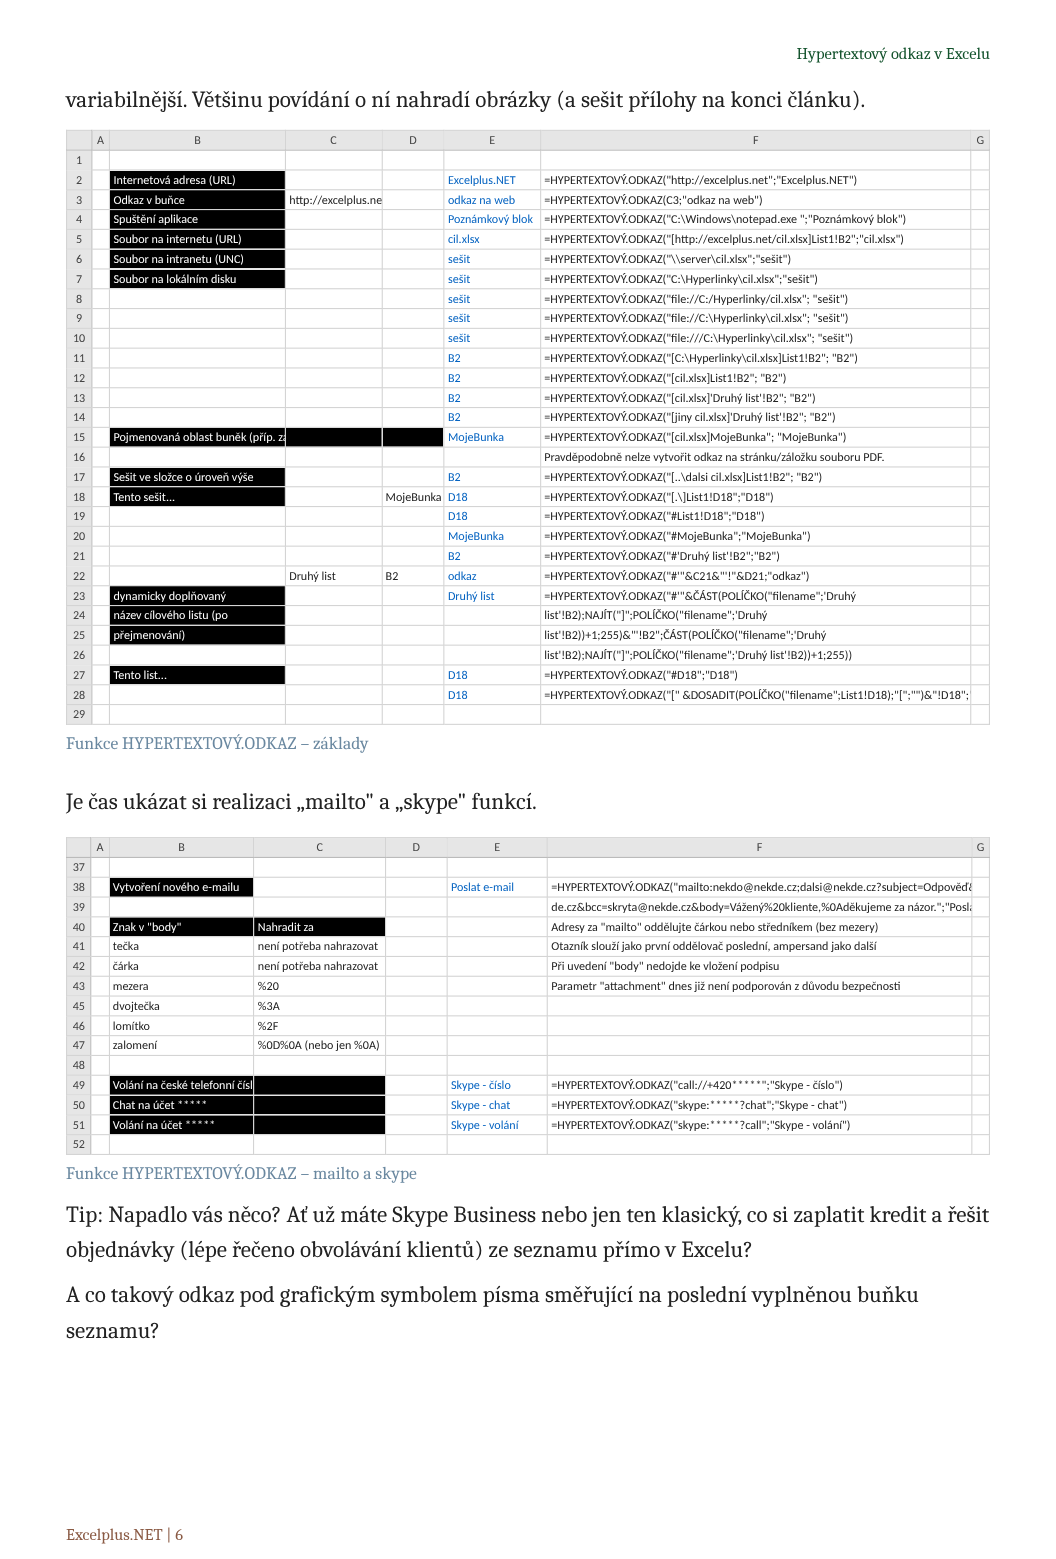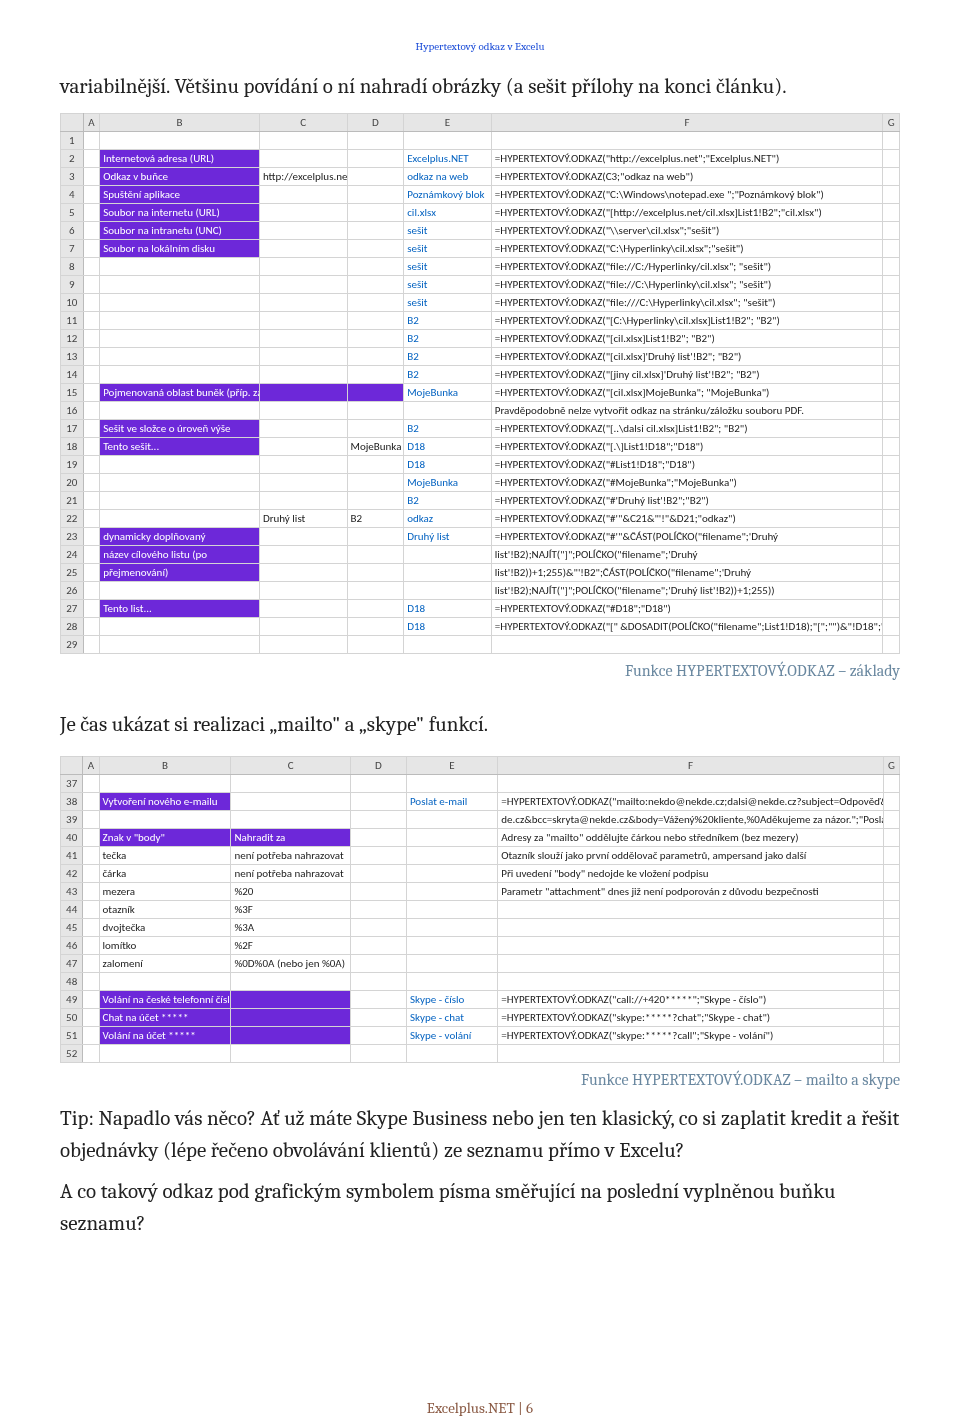--- a/index.html
+++ b/index.html
@@ -1,28 +1,28 @@
 <!DOCTYPE html>
 <html><head>
 <meta charset="utf-8">
 <style>
   body{margin:0;padding:0;font-family:Cambria,Georgia,serif;color:#2a2a2a;background:#fff;width:960px}
   .page{padding:40px 60px 30px 60px}
-  .header-right{color:#1d4ed8;text-align:center;font-size:11px;margin-bottom:18px}
+  .header-right{color:#14532d;text-align:right;font-size:15px;margin-bottom:18px}
   .body-text{font-size:21px;line-height:1.5;color:#222;margin:0 0 10px 0}
   .body-text.last{margin-top:29px;margin-bottom:16px}
-  .caption{text-align:right;color:#6a88a0;font-size:16px;margin:8px 0 14px 0}
-  .footer{color:#8a5a44;text-align:center;font-size:15px;margin-top:160px}
+  .caption{text-align:left;color:#6a88a0;font-size:16px;margin:8px 0 14px 0}
+  .footer{color:#8a5a44;text-align:left;font-size:15px;margin-top:160px}
   
   .excel{border:1px solid #bcbcbc;font-family:Calibri,Arial,sans-serif;font-size:11px;color:#222;background:#fff;width:100%;border-collapse:collapse;table-layout:fixed;margin-bottom:6px}
   .excel td,.excel th{border:1px solid #d4d4d4;padding:1px 3px;height:15px;overflow:hidden;white-space:nowrap;text-overflow:clip;vertical-align:middle}
   .excel .rowhdr{background:#e6e6e6;text-align:center;color:#444;width:22px;font-weight:normal;border-right:1px solid #bbb}
   .excel .colhdr{background:#e6e6e6;text-align:center;color:#444;font-weight:normal;border-bottom:1px solid #bbb}
   .excel .corner{background:#e6e6e6;border-bottom:1px solid #bbb;border-right:1px solid #bbb}
-  .excel .blue{background:#6d28d9;color:#fff}
+  .excel .blue{background:#000000;color:#fff}
   .link{color:#0563c1;}
   .excel td.code{font-family:Calibri,Arial,sans-serif}
   
   .t1 .cA{width:16px}
   .t1 .cB{width:155px}
   .t1 .cC{width:85px}
   .t1 .cD{width:55px}
   .t1 .cE{width:85px}
   .t1 .cF{width:380px}
   .t1 .cG{width:16px}
@@ -426,51 +426,41 @@
           <td class="code">Adresy za "mailto" oddělujte čárkou nebo středníkem (bez mezery)</td>
           <td></td>
         </tr>
         <tr>
           <th class="rowhdr">41</th>
           <td></td>
           <td>tečka</td>
           <td>není potřeba nahrazovat</td>
           <td></td>
           <td></td>
-          <td class="code">Otazník slouží jako první oddělovač parametrů, ampersand jako další</td>
+          <td class="code">Otazník slouží jako první oddělovač poslední, ampersand jako další</td>
           <td></td>
         </tr>
         <tr>
           <th class="rowhdr">42</th>
           <td></td>
           <td>čárka</td>
           <td>není potřeba nahrazovat</td>
           <td></td>
           <td></td>
           <td class="code">Při uvedení "body" nedojde ke vložení podpisu</td>
           <td></td>
         </tr>
         <tr>
           <th class="rowhdr">43</th>
           <td></td>
           <td>mezera</td>
           <td>%20</td>
           <td></td>
           <td></td>
           <td class="code">Parametr "attachment" dnes již není podporován z důvodu bezpečnosti</td>
-          <td></td>
-        </tr>
-        <tr>
-          <th class="rowhdr">44</th>
-          <td></td>
-          <td>otazník</td>
-          <td>%3F</td>
-          <td></td>
-          <td></td>
-          <td class="code"></td>
           <td></td>
         </tr>
         <tr>
           <th class="rowhdr">45</th>
           <td></td>
           <td>dvojtečka</td>
           <td>%3A</td>
           <td></td>
           <td></td>
           <td class="code"></td>

